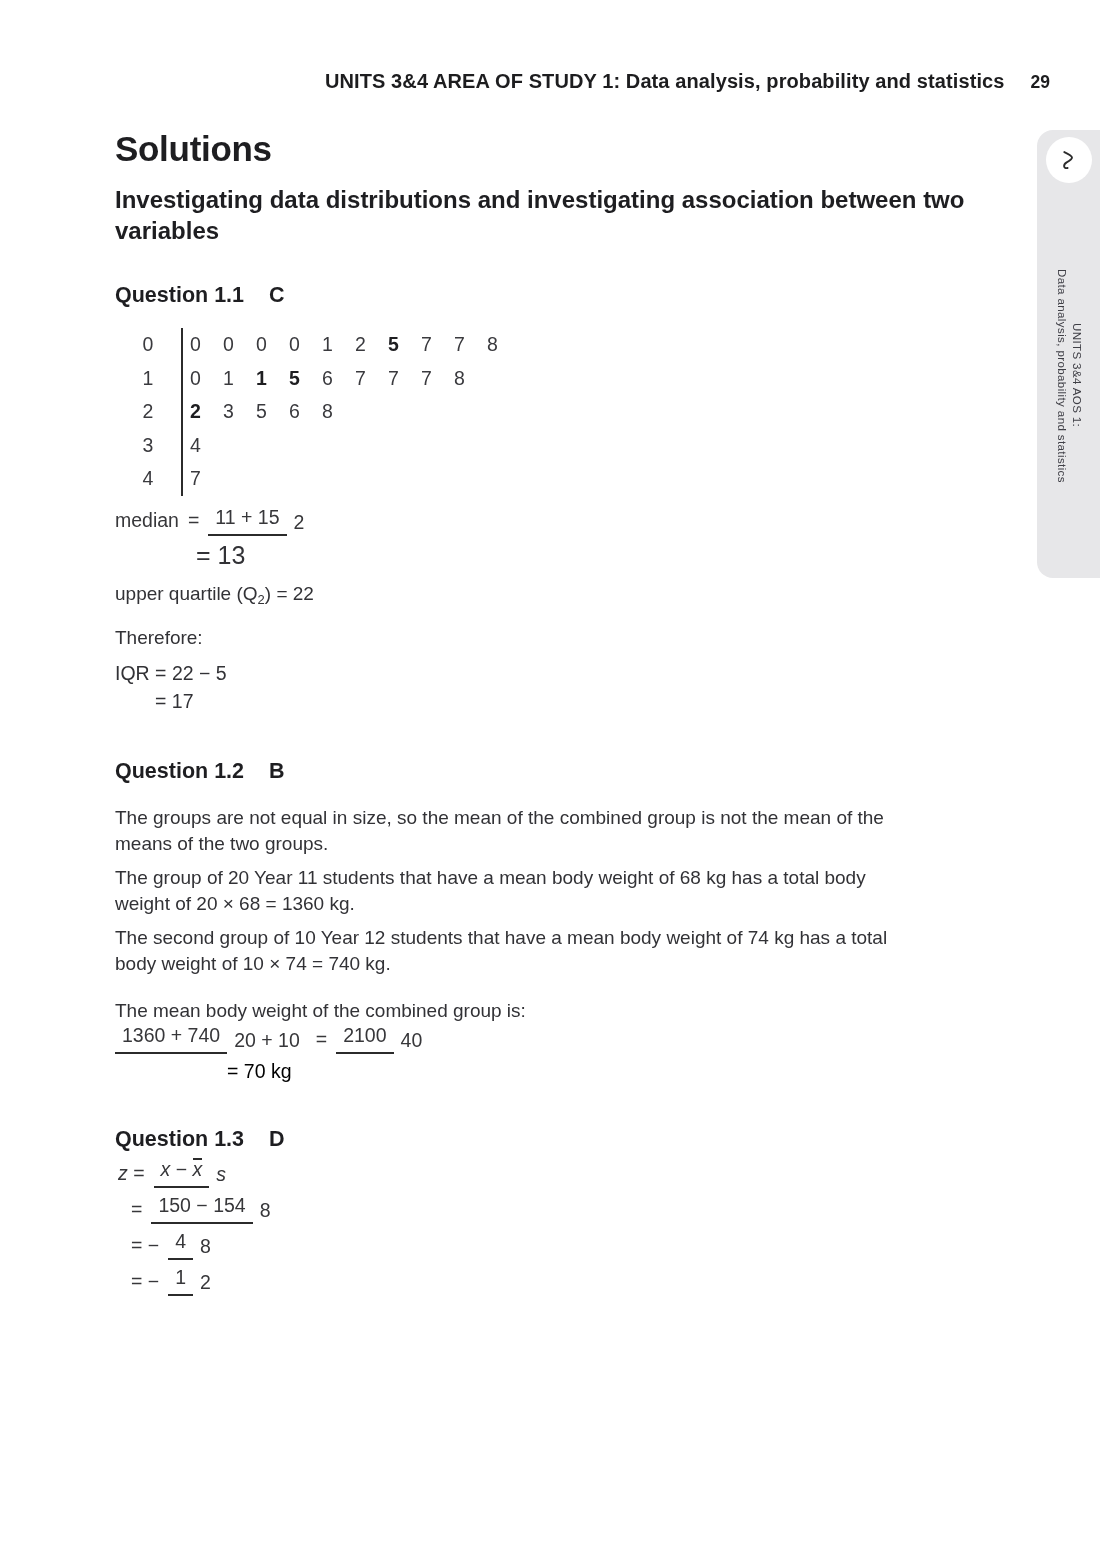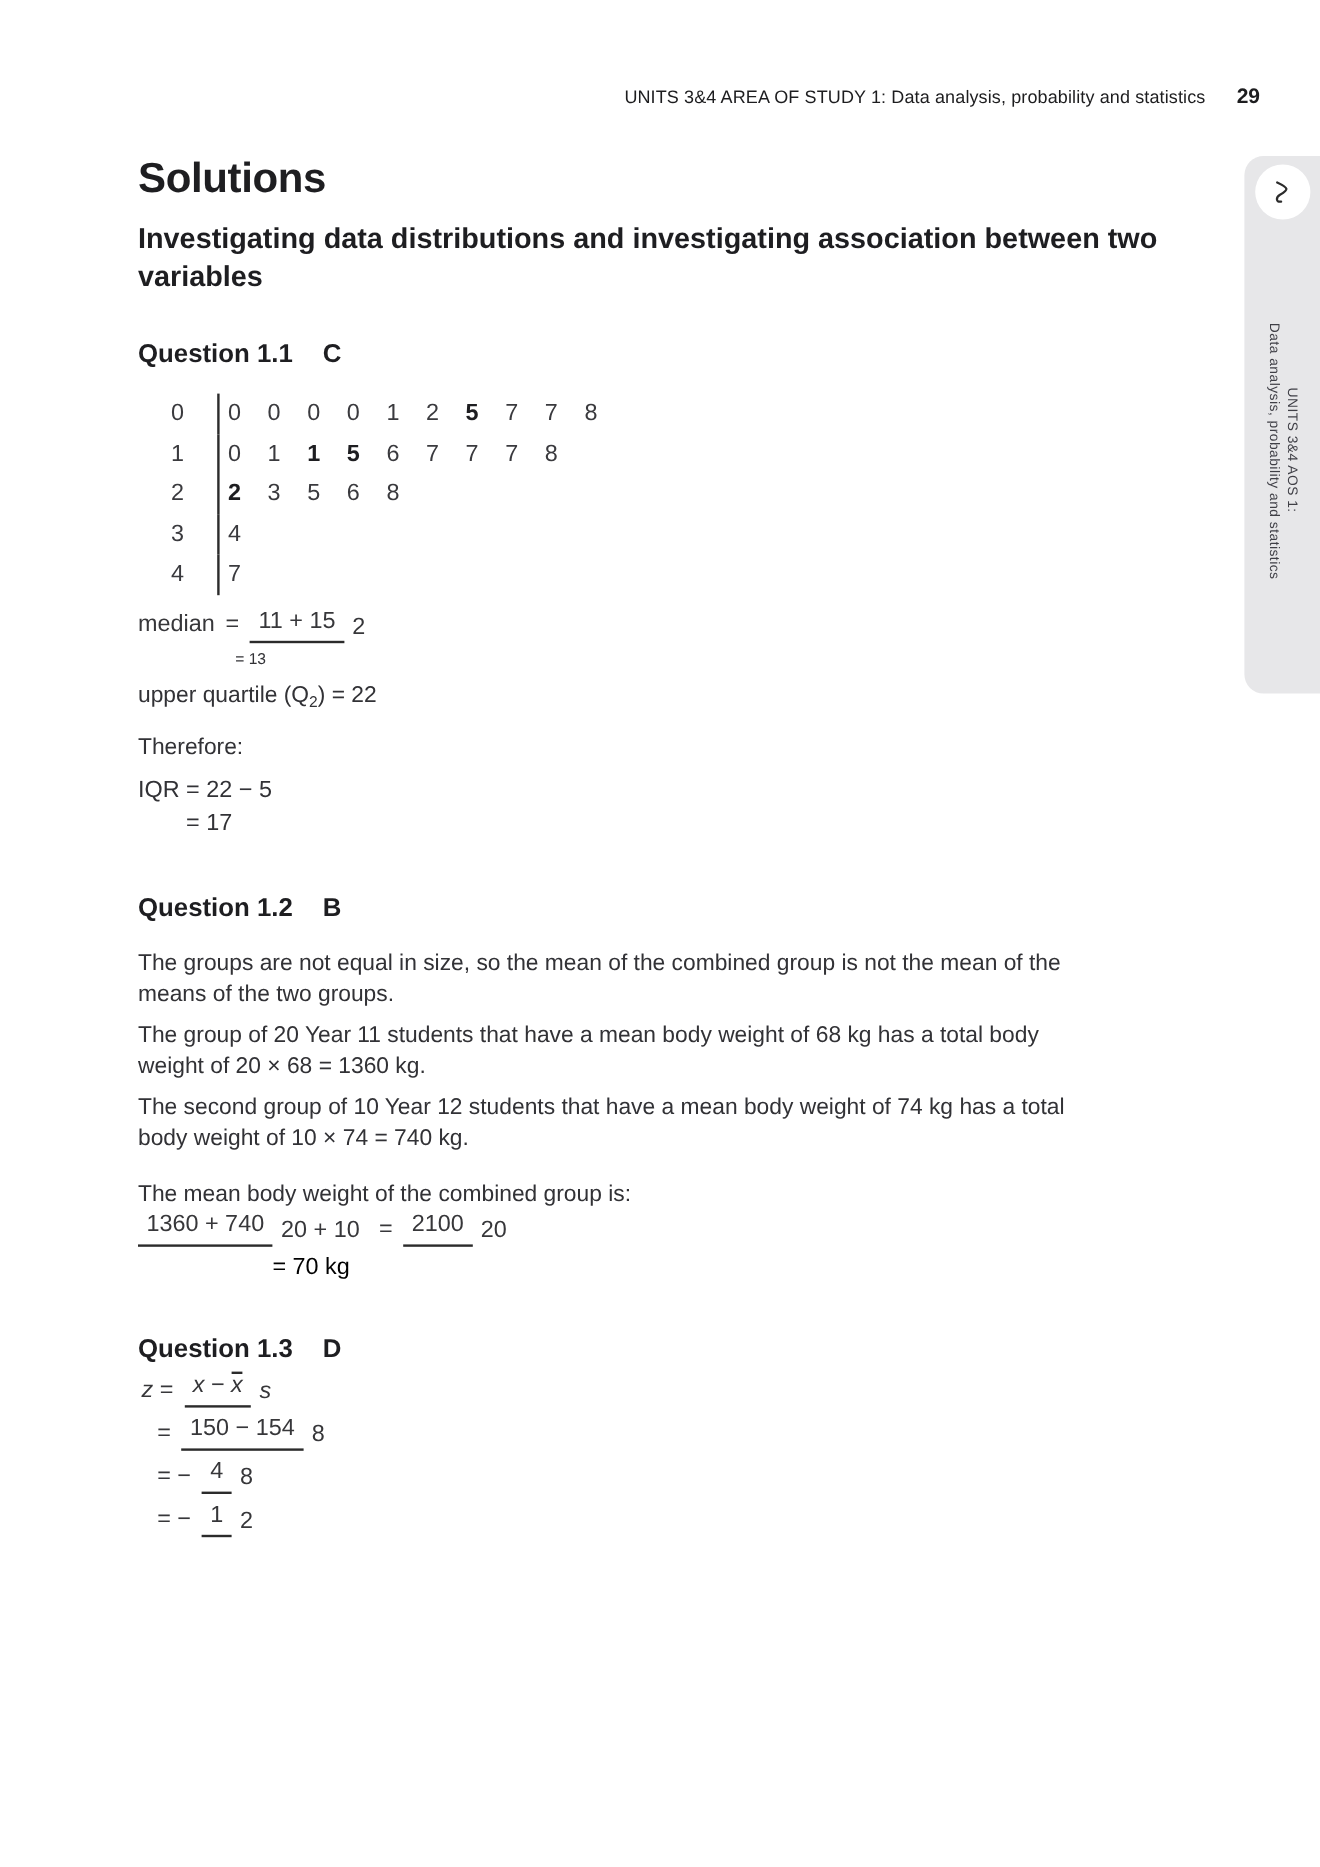--- a/index.html
+++ b/index.html
@@ -3,21 +3,21 @@
 <meta charset="utf-8">
 <style>
   * { margin:0; padding:0; box-sizing:border-box; }
   html,body { background:#ffffff; }
   body {
     width:1100px; height:1556px; position:relative; overflow:hidden;
     font-family:"Liberation Sans", sans-serif; color:#323236;
   }
   
   .header { position:absolute; top:70px; right:50px; display:flex; align-items:baseline; gap:26px; }
-  .header .sect { font-size:15px; font-weight:normal; color:#1d1d1f; letter-spacing:.1px; }
+  .header .sect { font-size:20px; font-weight:bold; color:#1d1d1f; letter-spacing:.1px; }
   .header .pnum { font-size:17.5px; font-weight:bold; color:#1d1d1f; }
 
   
   .side-tab {
     position:absolute; top:130px; right:0; width:63px; height:448px;
     background:#e7e7e9; border-radius:16px 0 0 16px;
     display:flex; flex-direction:column; align-items:center;
   }
   .tab-circle {
     width:46px; height:46px; border-radius:50%; background:#ffffff;
@@ -62,21 +62,21 @@
   sub.qsub { font-size:13px; vertical-align:-4px; }
   .math-row { display:flex; align-items:center; font-size:19.5px; color:#37373a; }
   .math-row > * { margin-right:9px; }
   .frac { display:inline-flex; flex-direction:row; text-align:center; }
   .fnum { padding:0 7px 5px; border-bottom:2px solid #2b2b2b; }
   .fden { padding:5px 7px 0; }
   .it { font-style:italic; }
   .xbar { display:inline-block; border-top:2px solid #2b2b2b; line-height:1.02; }
 
   .median-block { margin-top:10px; }
-  .median-result { margin-top:5px; margin-left:81px; font-size:13px; }
+  .median-result { margin-top:5px; margin-left:81px; font-size:25px; }
   .upperq { margin-top:11px; }
   .therefore { margin-top:12px; }
   .iqr1 { margin-top:10px; font-size:19.5px; }
   .iqr2 { margin-top:5px; margin-left:40px; font-size:19.5px; }
 
   .calc { }
   .calc-result { margin-top:6px; margin-left:112px; font-size:19.5px; color:#000000; }
 
   .z-steps .math-row { margin-top:6px; }
   .z-steps .lead1 { margin-left:3px; }
@@ -198,21 +198,21 @@
 
   <div class="calc">
     <div class="math-row">
       <span class="frac">
         <span class="fnum">1360 + 740</span>
         <span class="fden">20 + 10</span>
       </span>
       <span>=</span>
       <span class="frac">
         <span class="fnum">2100</span>
-        <span class="fden">20</span>
+        <span class="fden">40</span>
       </span>
     </div>
     <div class="calc-result">= 70 kg</div>
   </div>
 
   <div class="q-head q13">
     <span>Question 1.3</span>
     <span>D</span>
   </div>
 

